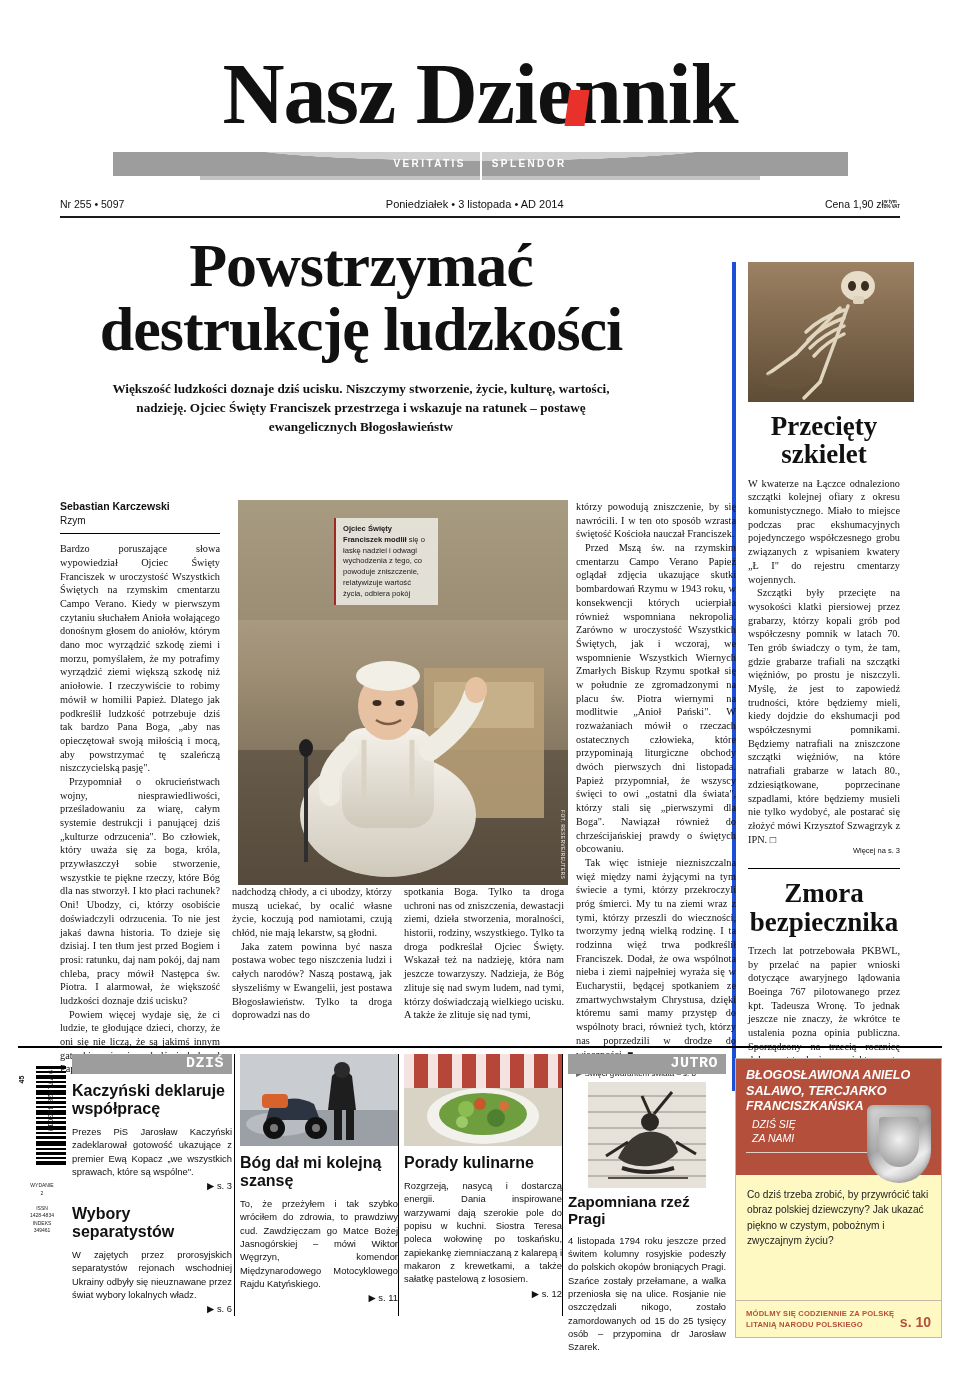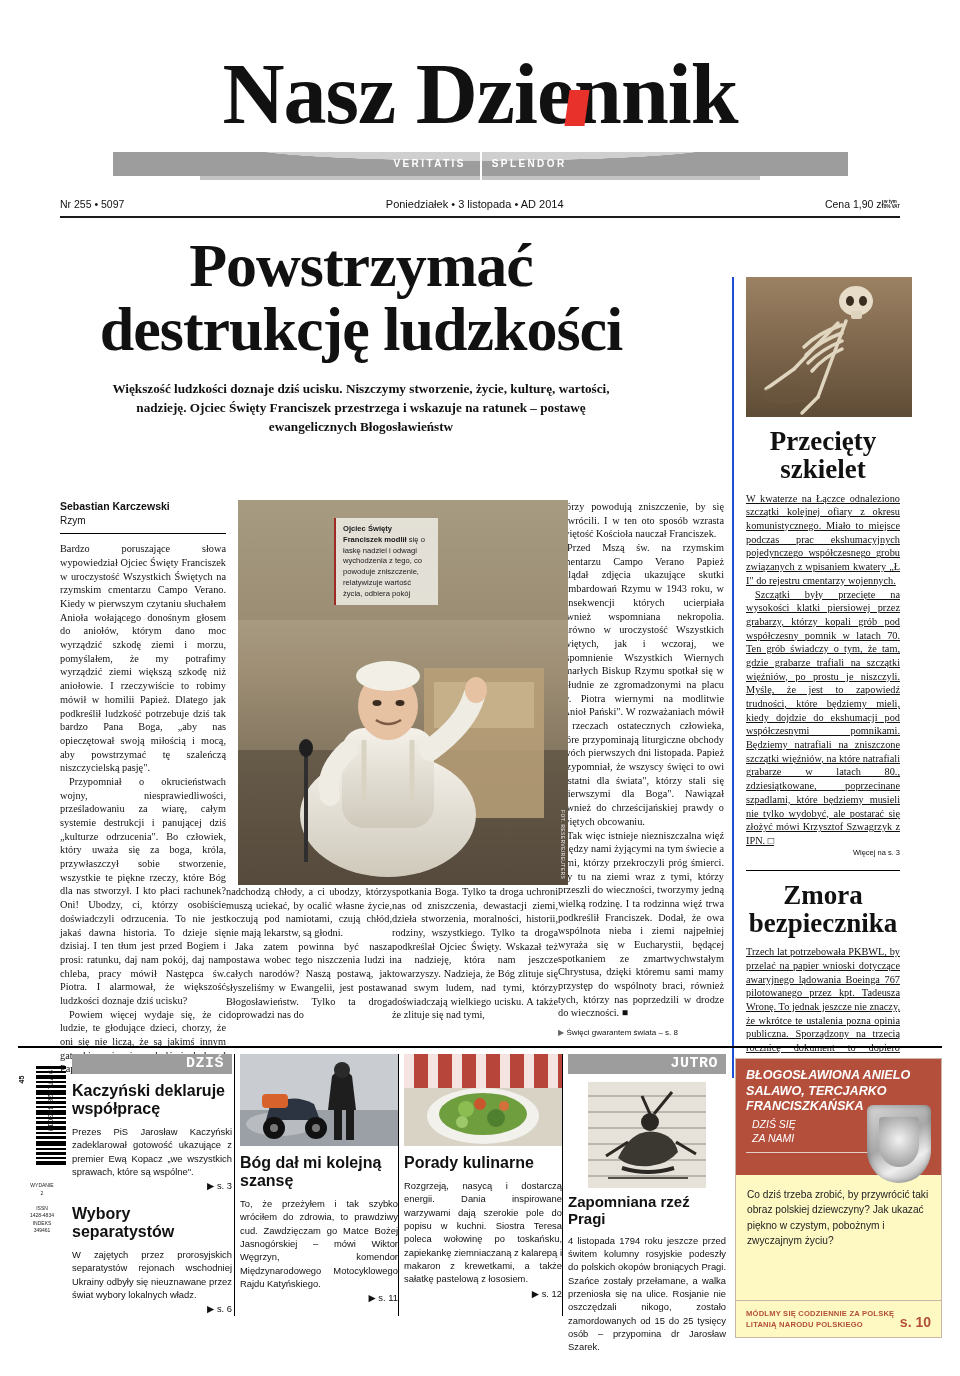--- a/index.html
+++ b/index.html
@@ -68,38 +68,38 @@
   .deck{
     margin:18px 48px 0 48px;text-align:center;font-weight:bold;
     font-size:13.2px;line-height:1.45;
   }
 
   
   .rail{
     position:absolute;right:0;top:252px;width:228px;
     padding:0 60px 0 12px;box-sizing:border-box;
   }
-  .rail-sep{border-left:2px solid #1d4ed8;margin-top:15px;}
+  .rail-sep{border-left:4px solid #1d4ed8;}
   .skelimg{
     width:166px;height:140px;position:relative;overflow:hidden;
     background:linear-gradient(165deg,#8a6f52 0%,#a98b65 35%,#7d6345 70%,#5e4a33 100%);
   }
   .rail-title{
     font-family:"Liberation Serif",serif;font-weight:bold;font-size:27px;
     line-height:1.05;text-align:center;margin:10px 0 8px 0;
   }
   .rail-body{font-size:10.3px;line-height:1.33;text-align:justify;}
-  .rail-body p{margin:0;text-indent:9px;text-decoration:underline;}
+  .rail-body p{margin:0;text-indent:9px;}
   .rail-body p.first{text-indent:0;}
   .rule{border:0;border-top:1px solid #000;margin:12px 0 10px 0;}
   .byline-right{float:right;font-family:"Liberation Sans",sans-serif;font-size:7.5px;}
 
   
   .mainarea{position:absolute;left:60px;top:500px;width:676px;}
-  .cols{display:flex;}
+  .cols{display:flex;gap:12px;}
   .col{width:166px;font-size:10.3px;line-height:1.33;text-align:justify;}
   .col p{margin:0;text-indent:9px;}
   .col p.first{text-indent:0;}
   .authorname{font-family:"Liberation Sans",sans-serif;font-weight:bold;font-size:10.5px;}
   .authorcity{font-family:"Liberation Sans",sans-serif;font-size:10px;}
   .author-rule{border:0;border-top:1px solid #000;margin:6px 0 8px 0;}
 
   
   .photoblock{position:absolute;left:238px;top:500px;width:330px;height:385px;}
   .photo{

